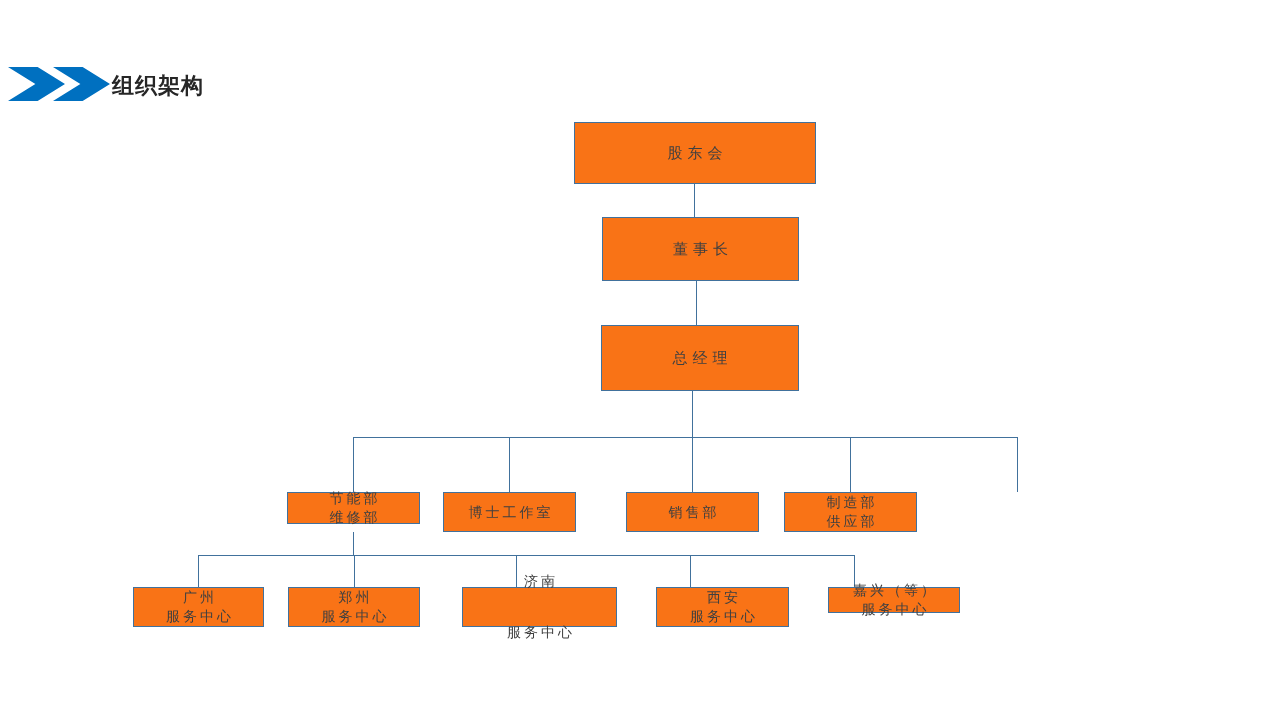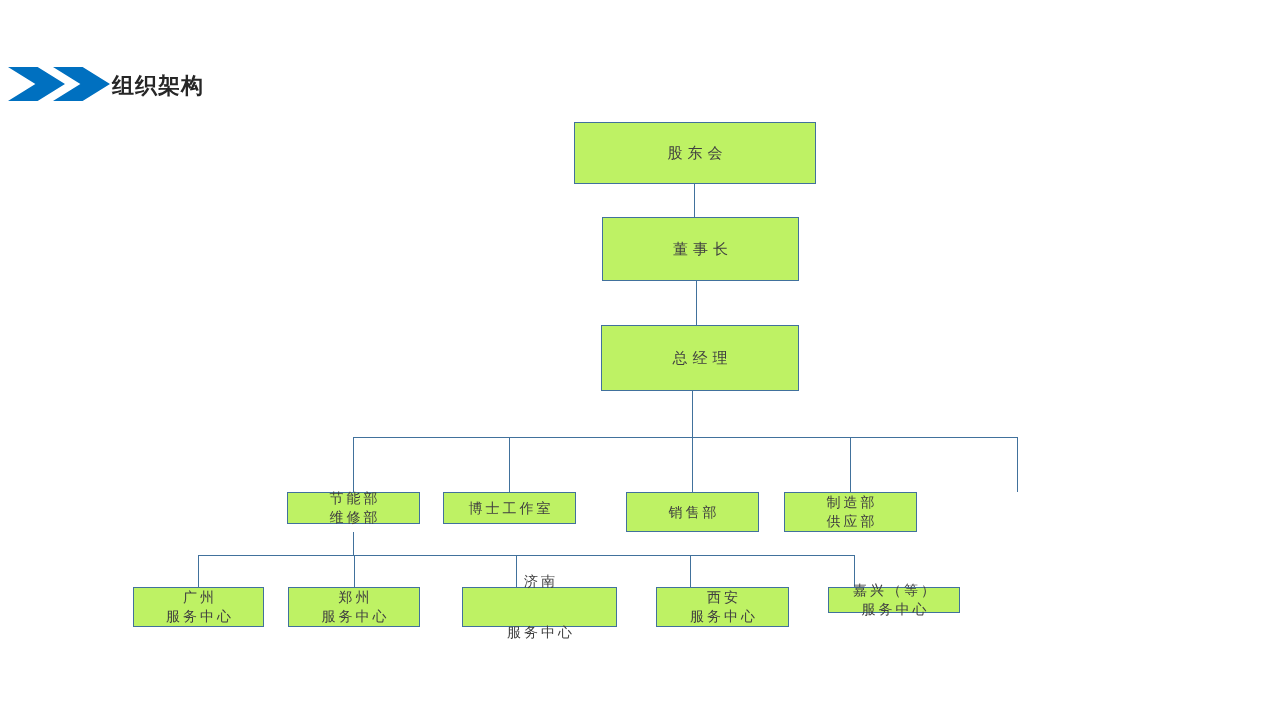--- a/index.html
+++ b/index.html
@@ -17,21 +17,21 @@
   }
   .chevron.c1{left:8px;}
   .chevron.c2{left:53px;}
   .slide-title{
     position:absolute;left:112px;top:71px;
     font-size:22px;font-weight:bold;color:#262626;letter-spacing:1px;
   }
 
   
   .node{
-    position:absolute;background:#bef264;border:1.4px solid #41719C;
+    position:absolute;background:#f97316;border:1.4px solid #41719C;
     box-sizing:border-box;display:flex;flex-direction:column;
     align-items:center;justify-content:center;text-align:center;
     color:#404040;
   }
   .node.big{font-size:15px;letter-spacing:5px;text-indent:5px;}
   .node.small{font-size:14px;letter-spacing:3px;text-indent:3px;line-height:19px;}
   .node span{display:block;white-space:nowrap;}
 
   
   .vline,.hline{position:absolute;background:#41719C;}
@@ -71,21 +71,21 @@
     <span>总经理</span>
   </div>
   <div class="node big" style="left:602px;top:217px;width:197px;height:64px;">
     <span>董事长</span>
   </div>
 
   <div class="node small" style="left:287px;top:492px;width:133px;height:32px;">
     <span>节能部</span>
     <span>维修部</span>
   </div>
-  <div class="node small" style="left:443px;top:492px;width:133px;height:32px;text-align:right;">
+  <div class="node small" style="left:443px;top:492px;width:133px;height:40px;text-align:right;">
     <span>博士工作室</span>
   </div>
   <div class="node small" style="left:626px;top:492px;width:133px;height:40px;">
     <span>销售部</span>
   </div>
   <div class="node small" style="left:784px;top:492px;width:133px;height:40px;">
     <span>制造部</span>
     <span>供应部</span>
   </div>
 

